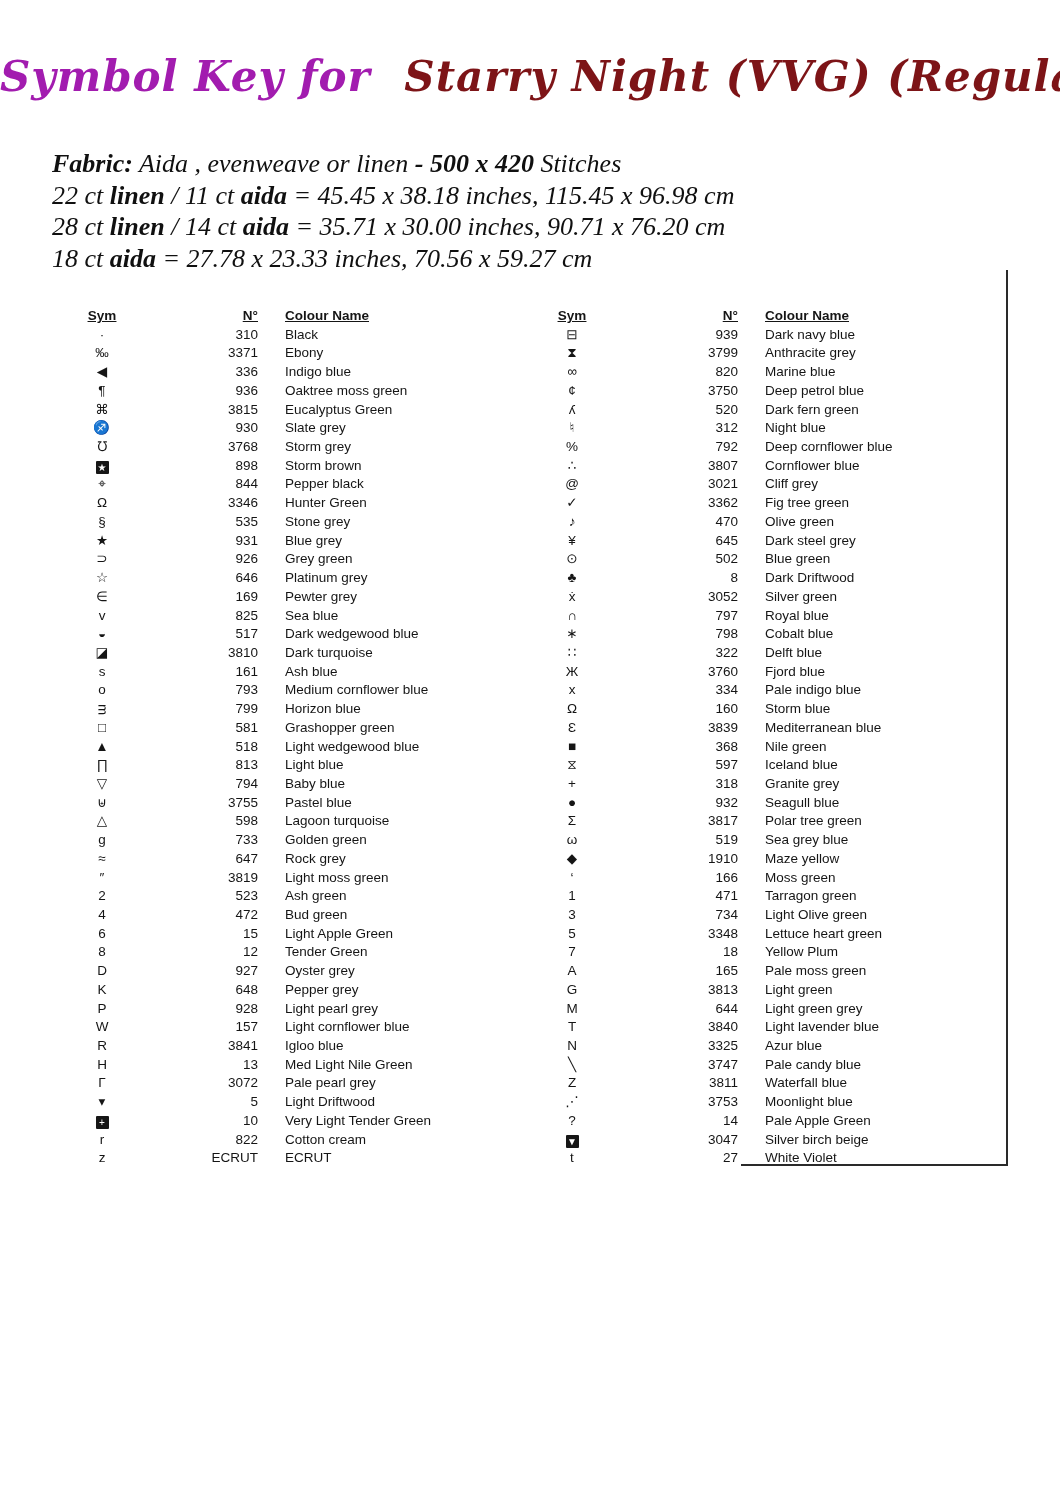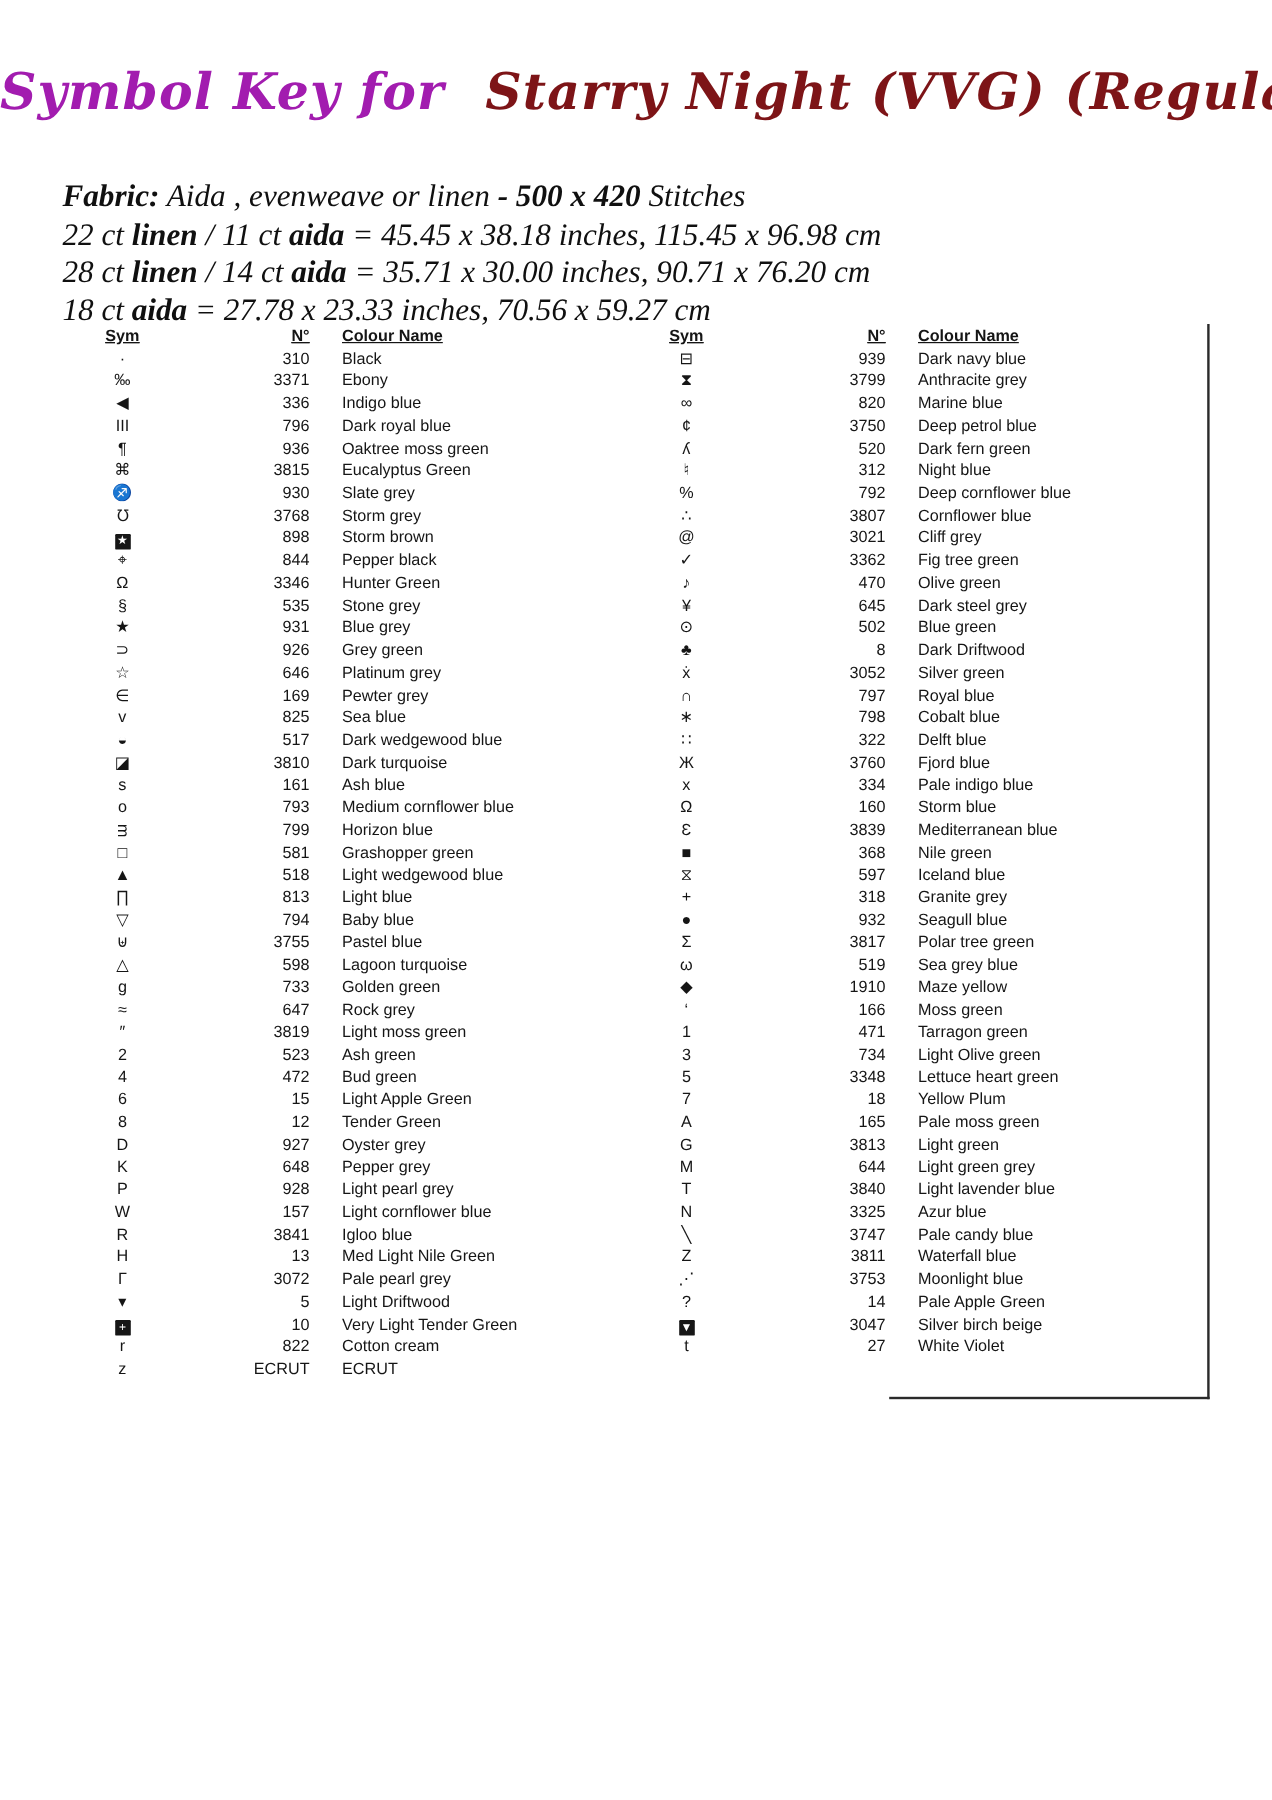--- a/index.html
+++ b/index.html
@@ -10,21 +10,21 @@
          font-family:"DejaVu Serif", serif;font-style:italic;font-weight:bold;
          font-size:42px;letter-spacing:1px;white-space:nowrap;}
   #title .t-prefix{color:#a21caf;}
   #title .t-name{margin-left:18px;}
   
   #fabric{position:absolute;left:52px;top:112px;width:990px;
           font-family:"Liberation Serif", serif;font-style:italic;
           font-size:26px;line-height:31.5px;color:#101010;margin-top:36px;}
   #fabric .seg-b{font-weight:bold;}
   
-  .colgroup{position:absolute;font-size:13.5px;line-height:18.73px;color:#151515;}
+  .colgroup{position:absolute;font-size:13.5px;line-height:18.73px;color:#151515;margin-top:36px;}
   #col-left{left:58px;top:271px;width:450px;}
   #col-right{left:528px;top:271px;width:460px;}
   .trow{display:grid;height:18.73px;align-items:center;}
   #col-left .trow{grid-template-columns:88px 112px auto;}
   #col-right .trow{grid-template-columns:88px 122px auto;}
   .c-sym{text-align:center;}
   .c-n{text-align:right;}
   .c-name{text-align:left;padding-left:27px;white-space:nowrap;}
   .thead{font-weight:bold;}
   .thead .hu{text-decoration:underline;}
@@ -68,25 +68,20 @@
         <div class="c-sym">‰</div>
         <div class="c-n">3371</div>
         <div class="c-name">Ebony</div>
       </div>
       <div class="trow">
         <div class="c-sym">◀</div>
         <div class="c-n">336</div>
         <div class="c-name">Indigo blue</div>
       </div>
       <div class="trow">
-        <div class="c-sym">III</div>
-        <div class="c-n">796</div>
-        <div class="c-name">Dark royal blue</div>
-      </div>
-      <div class="trow">
         <div class="c-sym">¶</div>
         <div class="c-n">936</div>
         <div class="c-name">Oaktree moss green</div>
       </div>
       <div class="trow">
         <div class="c-sym">⌘</div>
         <div class="c-n">3815</div>
         <div class="c-name">Eucalyptus Green</div>
       </div>
       <div class="trow">

